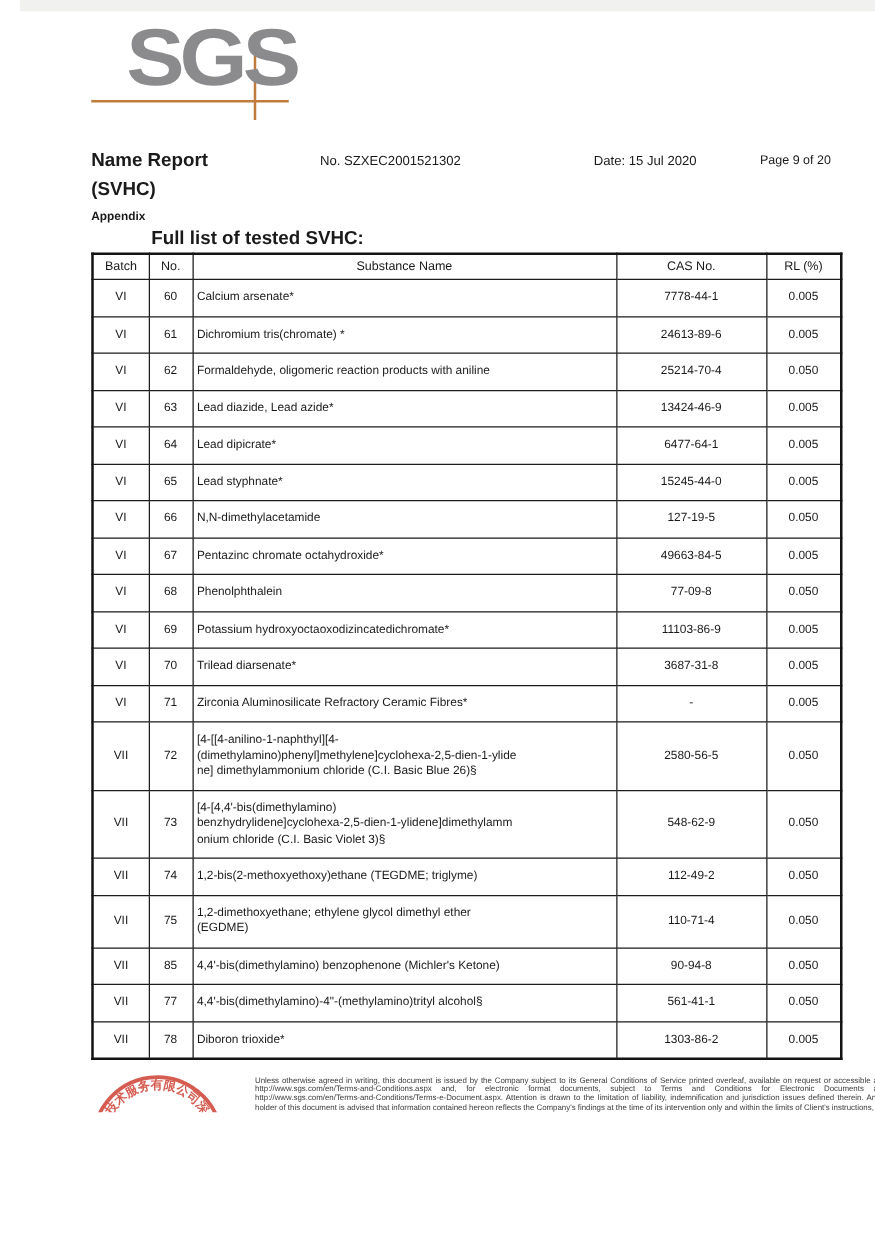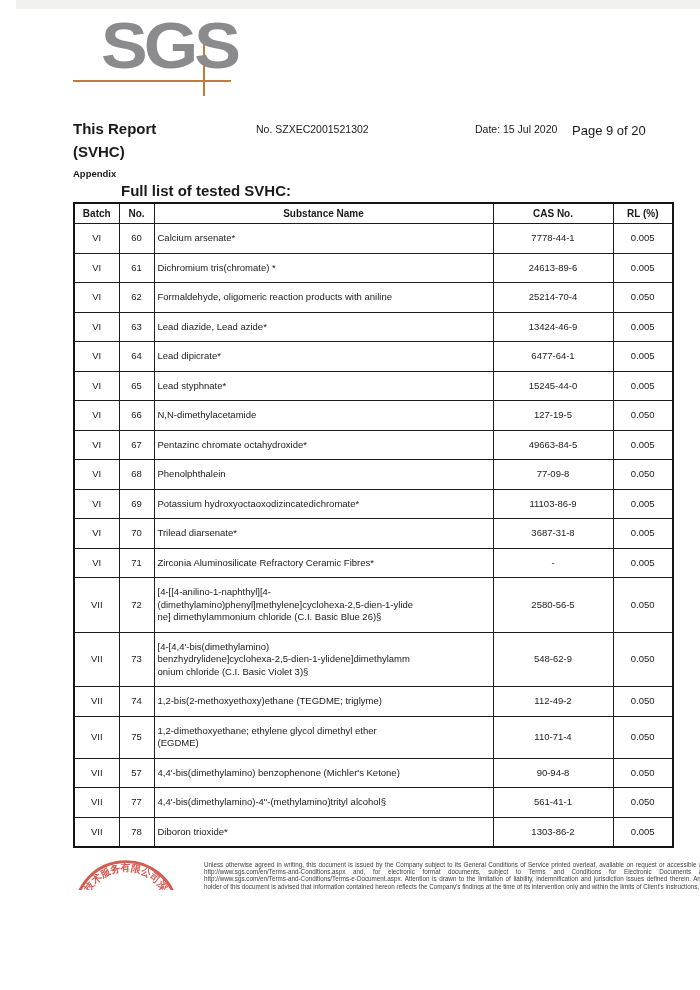--- a/index.html
+++ b/index.html
@@ -14,29 +14,29 @@
   .logo-text { position:absolute; left:28px; top:-4px; font-size:70px; font-weight:bold;
                letter-spacing:-4px; color:#8b8b8d; line-height:1; transform:scaleY(0.92); transform-origin:top left; }
   .logo-hline { position:absolute; left:0px; top:62px; width:158px; height:2px; background:#bf7c3e; }
   .logo-vline { position:absolute; left:130px; top:8px; width:2px; height:70px; background:#bf7c3e; }
 
   
   .title { position:absolute; left:57px; top:120px; font-size:15px; font-weight:bold; }
   .subtitle { position:absolute; left:57px; top:143px; font-size:15px; font-weight:bold; }
   .report-no { position:absolute; left:240px; top:123px; font-size:10.5px; }
   .report-date { position:absolute; left:427px; top:123px; font-size:10.5px;padding-left:32px; }
-  .report-page { position:absolute; left:556px; top:123px; font-size:13px; }
+  .report-page { position:absolute; left:592px; top:123px; font-size:10px; }
   .appendix { position:absolute; left:57px; top:168px; font-size:9.5px; font-weight:bold; }
   .list-title { position:absolute; left:57px; top:182px; font-size:15px; font-weight:bold;padding-left:48px; }
 
   
   .tbl-wrap { position:absolute; left:57px; top:202px; }
   table.report-table { border-collapse:collapse; table-layout:fixed; width:599px; font-size:9.5px; border:2px solid #141414; }
   .report-table th, .report-table td { border:1.5px solid #1c1c1c; vertical-align:middle; }
-  .report-table th { font-size:10px; font-weight:bold; padding:4px 2px; text-align:center; }
+  .report-table th { font-size:10px; font-weight:normal; padding:4px 2px; text-align:center; }
   .report-table td { padding:8px 4px; text-align:center; line-height:12.5px; }
   .report-table td.c2 { text-align:left; padding:8px 3px; white-space:pre-wrap; word-break:break-word; }
 
   
   .company-line1 { position:absolute; left:42px; top:944px; font-size:6.5px; color:#6e6e70; white-space:nowrap; }
   .company-line2 { position:absolute; left:42px; top:954px; font-size:6.5px; color:#6e6e70; white-space:nowrap; }
 
   .stamp { position:absolute; left:54px; top:857px; width:112px; height:112px; transform:rotate(-7deg); opacity:0.88; }
 
   .fine-print { position:absolute; left:188px; top:861px; width:500px; }
@@ -52,21 +52,21 @@
 
 <div class="page">
   <div class="scan-strip-top"></div>
 
   <div class="logo-wrap">
     <div class="logo-hline"></div>
     <div class="logo-vline"></div>
     <div class="logo-text">SGS</div>
   </div>
 
-  <div class="title">This Report</div>
+  <div class="title">Name Report</div>
   <div class="report-no">No. SZXEC2001521302</div>
   <div class="report-date">Date: 15 Jul 2020</div>
   <div class="report-page">Page 9 of 20</div>
   <div class="subtitle">(SVHC)</div>
   <div class="appendix">Appendix</div>
   <div class="list-title">Full list of tested SVHC:</div>
 
   <div class="tbl-wrap">
     <table class="report-table">
       <colgroup>
@@ -198,21 +198,21 @@
           <tr>
             <td class="c0">VII</td>
             <td class="c1">75</td>
             <td class="c2">1,2-dimethoxyethane; ethylene glycol dimethyl ether
 (EGDME)</td>
             <td class="c3">110-71-4</td>
             <td class="c4">0.050</td>
           </tr>
           <tr>
             <td class="c0">VII</td>
-            <td class="c1">57</td>
+            <td class="c1">85</td>
             <td class="c2">4,4'-bis(dimethylamino) benzophenone (Michler's Ketone)</td>
             <td class="c3">90-94-8</td>
             <td class="c4">0.050</td>
           </tr>
           <tr>
             <td class="c0">VII</td>
             <td class="c1">77</td>
             <td class="c2">4,4'-bis(dimethylamino)-4"-(methylamino)trityl alcohol§</td>
             <td class="c3">561-41-1</td>
             <td class="c4">0.050</td>

